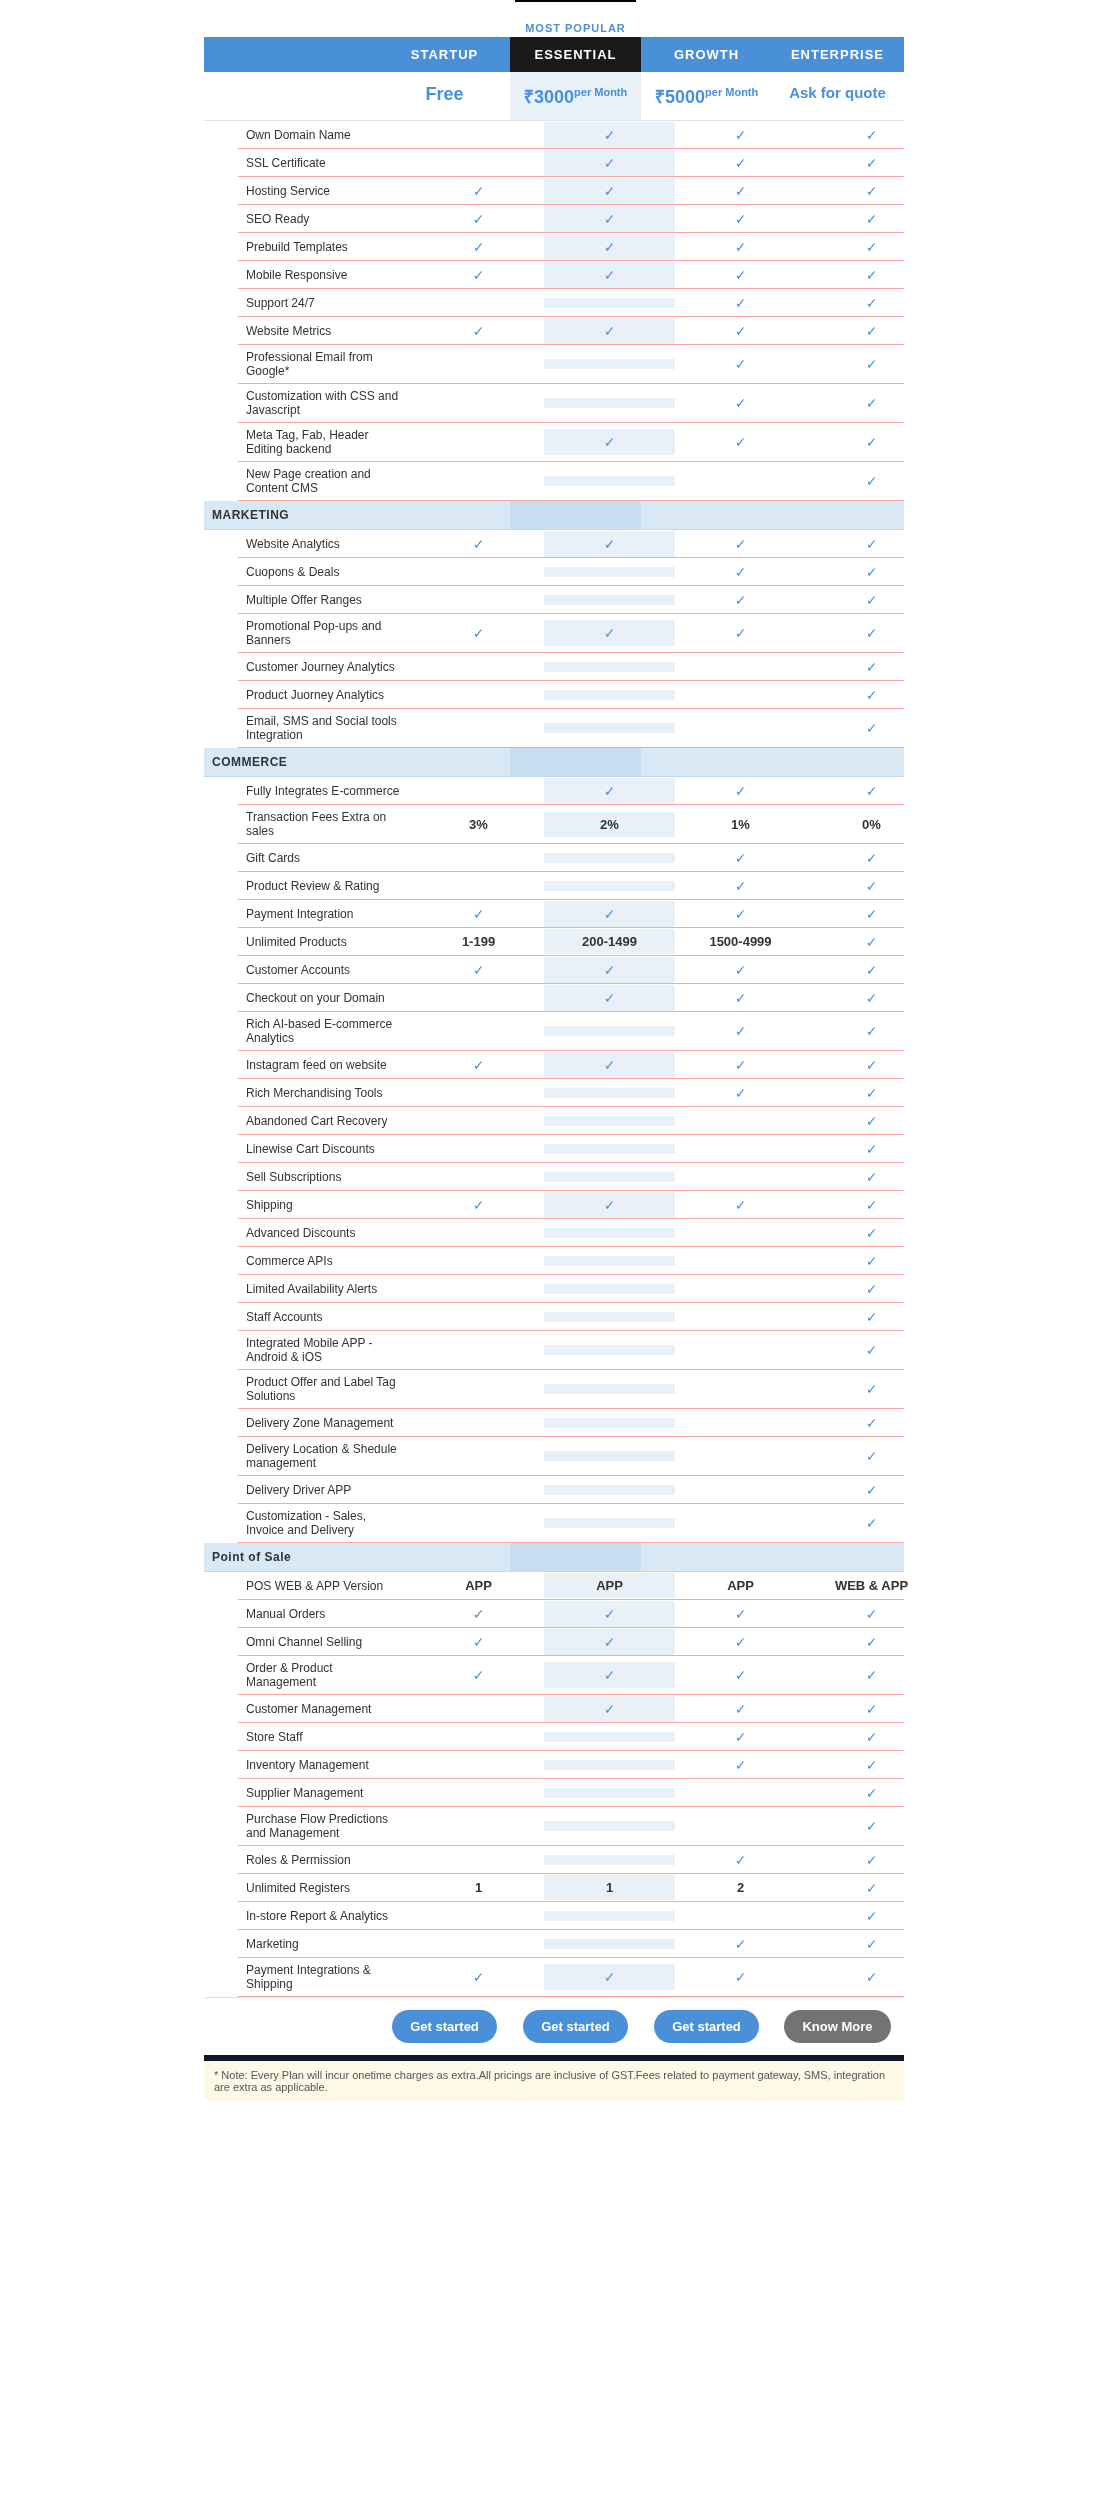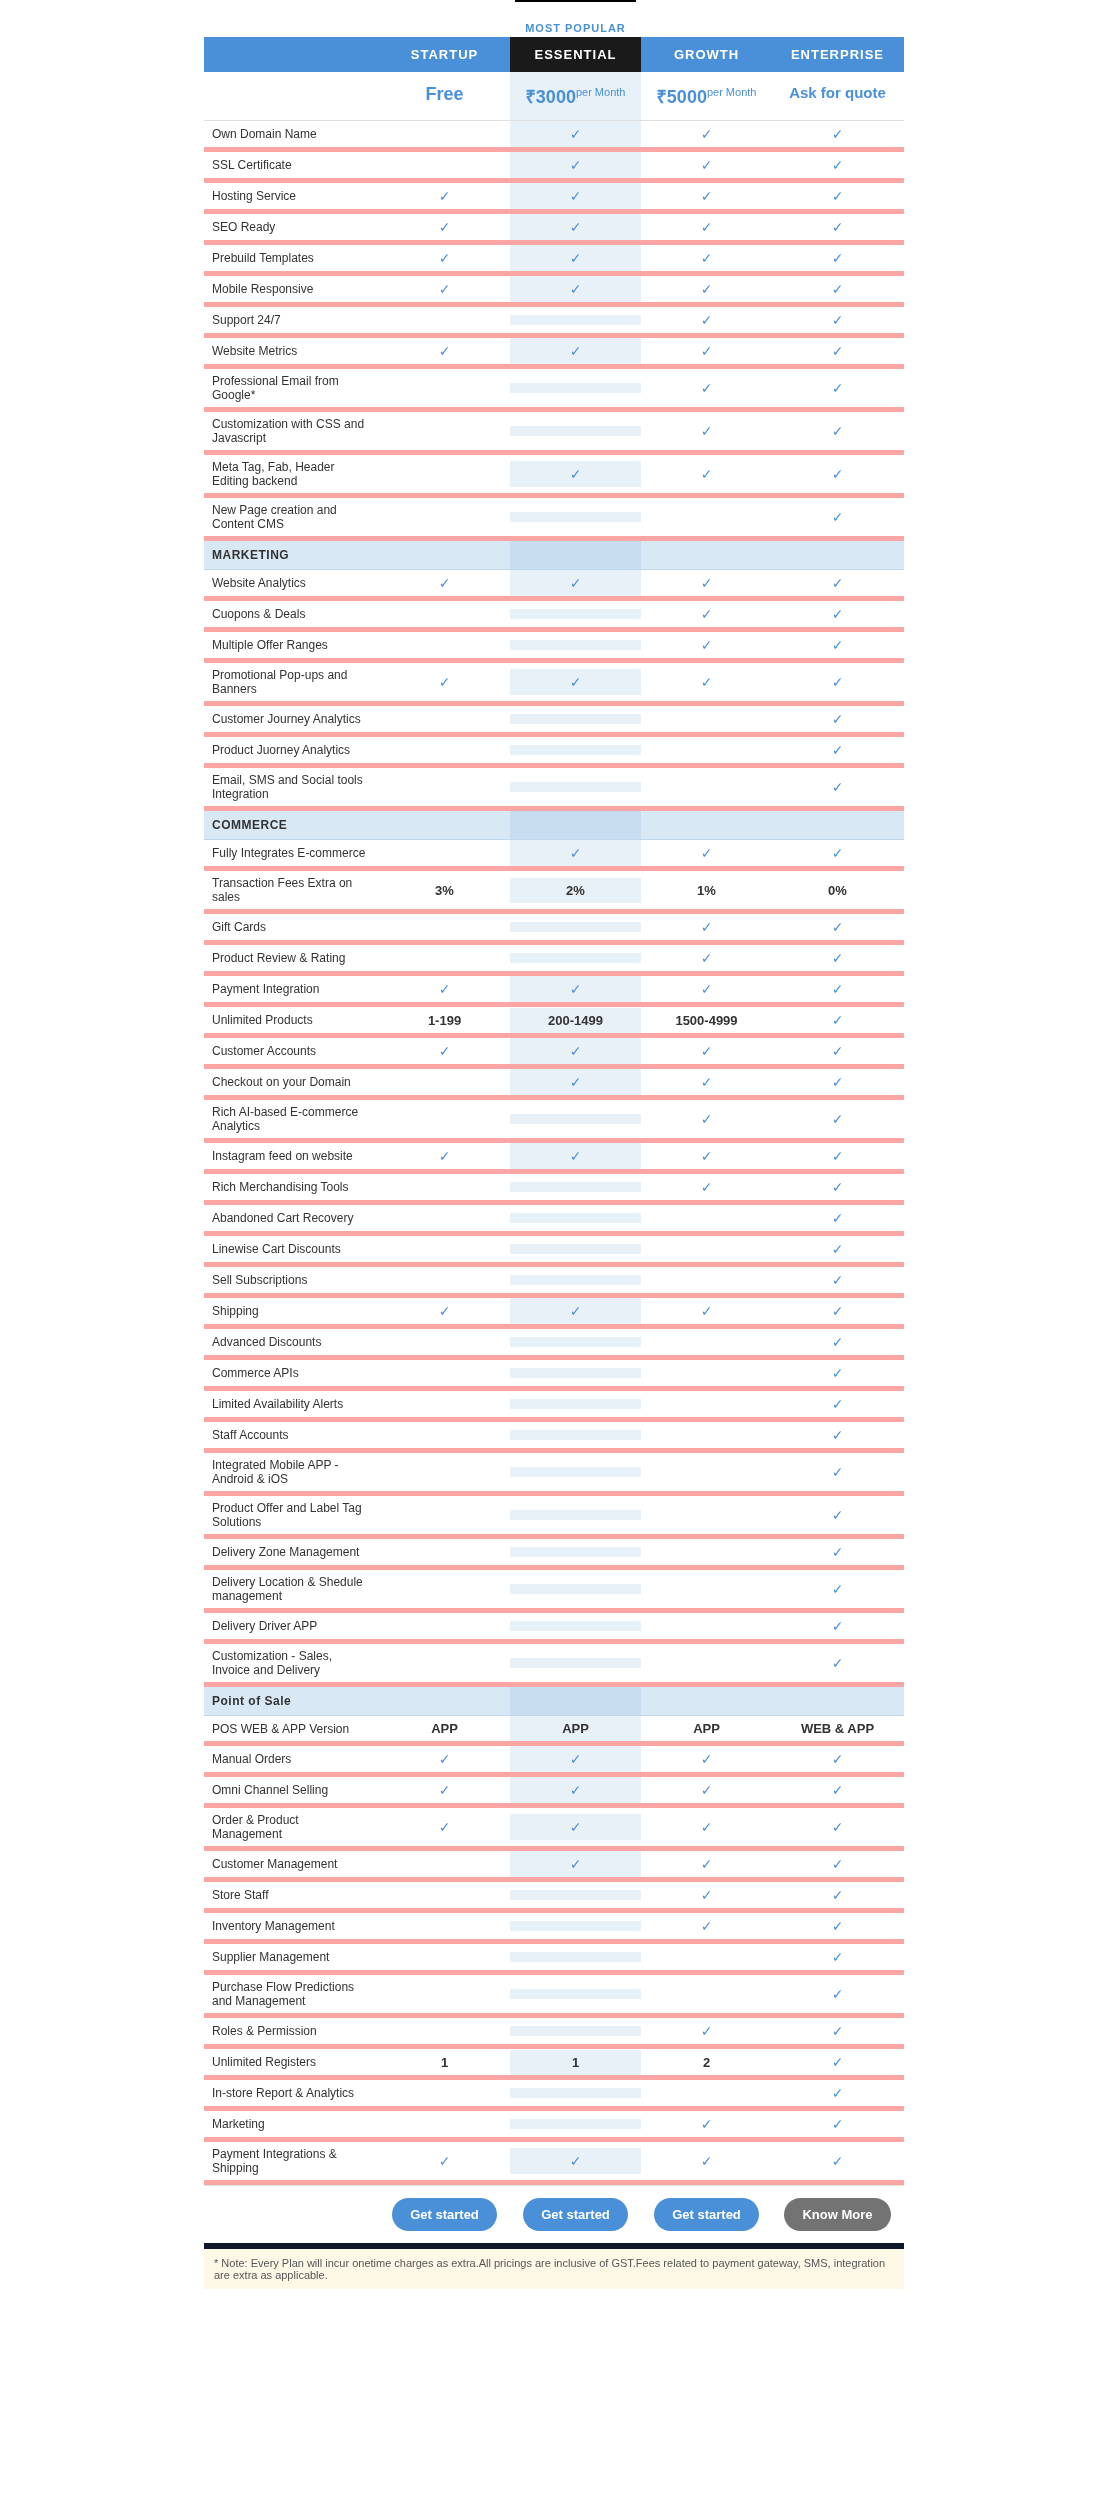--- a/index.html
+++ b/index.html
@@ -30,35 +30,36 @@
     }
     .price-cell {
       padding: 12px 5px;
       text-align: center;
       font-size: 18px;
       font-weight: bold;
       color: #4a90d9;
     }
     .price-cell .per-month {
       font-size: 11px;
-      font-weight: normal;
+      font-weight: bold;
       vertical-align: super;
     }
     .price-cell.essential-price {
       background: #e8f0f8;
     }
     .price-cell.ask {
       font-size: 15px;
     }
     .data-row {
       display: grid;
       grid-template-columns: 175px 131px 131px 131px 131px;
-      border-bottom: 5px solid #fca5a5;
+      border-bottom: 1px solid #fca5a5;
       min-height: 28px;
       align-items: center;
+      margin-left: 34px;
     }
     .data-row:nth-child(even) .feature-name { background: #fff; }
     .data-cell {
       padding: 5px 5px;
       text-align: center;
       font-size: 13px;
       color: #4a90d9;
     }
     .data-cell.essential-col {
       background: #e8f0f8;

